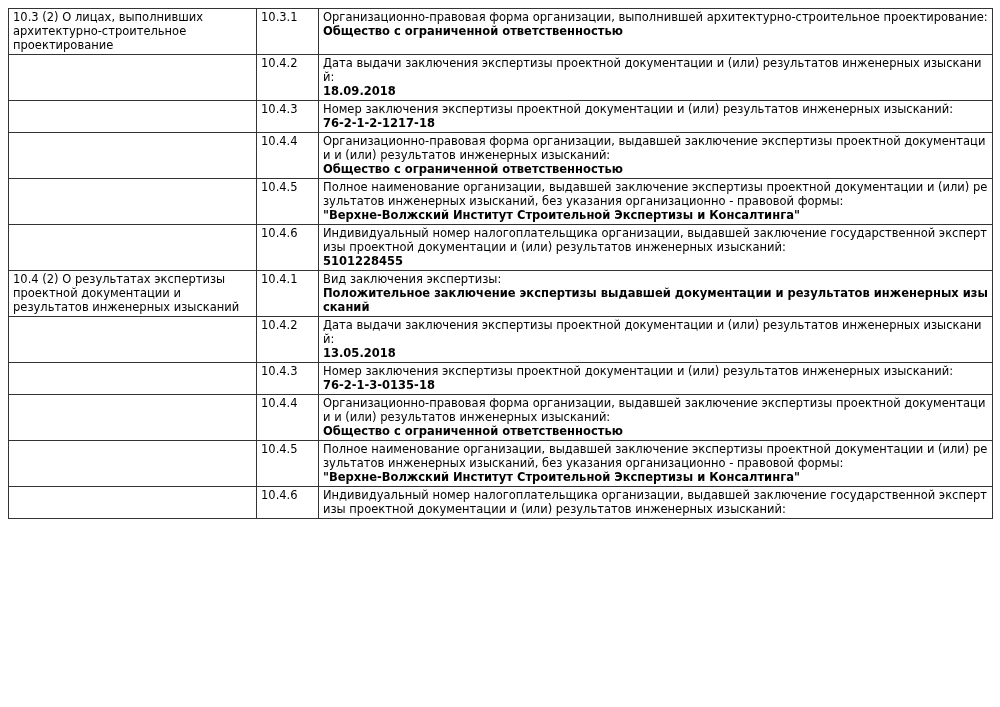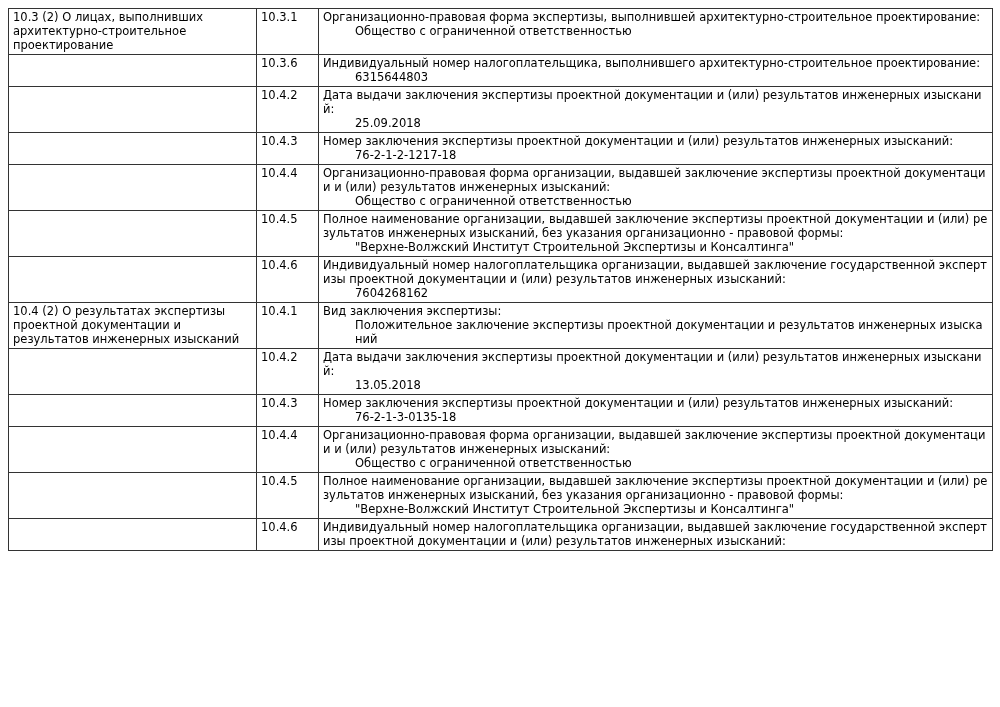--- a/index.html
+++ b/index.html
@@ -38,55 +38,47 @@
   }
   td.col-num {
     width: 62px;
     vertical-align: middle;
   }
   td.col-content {
     width: 674px;
     word-break: break-all;
   }
   .item-label { font-weight: normal; }
-  .item-value { font-weight: normal; margin-left: 32px; }
+  .item-value { font-weight: bold; }
 </style>
 </head>
 <body>
 
 <div class="page">
   <table class="decl">
     <colgroup>
       <col style="width:248px">
       <col style="width:62px">
       <col style="width:674px">
     </colgroup>
     <tbody id="doc-body">
         <tr>
           <td class="col-section">10.3 (2) О лицах, выполнивших архитектурно-строительное проектирование</td>
           <td class="col-num">10.3.1</td>
           <td class="col-content">
-            <div class="item-label">Организационно-правовая форма экспертизы, выполнившей архитектурно-строительное проектирование:</div>
+            <div class="item-label">Организационно-правовая форма организации, выполнившей архитектурно-строительное проектирование:</div>
             <div class="item-value">Общество с ограниченной ответственностью</div>
-          </td>
-        </tr>
-        <tr>
-          <td class="col-section"></td>
-          <td class="col-num">10.3.6</td>
-          <td class="col-content">
-            <div class="item-label">Индивидуальный номер налогоплательщика, выполнившего архитектурно-строительное проектирование:</div>
-            <div class="item-value">6315644803</div>
           </td>
         </tr>
         <tr>
           <td class="col-section"></td>
           <td class="col-num">10.4.2</td>
           <td class="col-content">
             <div class="item-label">Дата выдачи заключения экспертизы проектной документации и (или) результатов инженерных изысканий:</div>
-            <div class="item-value">25.09.2018</div>
+            <div class="item-value">18.09.2018</div>
           </td>
         </tr>
         <tr>
           <td class="col-section"></td>
           <td class="col-num">10.4.3</td>
           <td class="col-content">
             <div class="item-label">Номер заключения экспертизы проектной документации и (или) результатов инженерных изысканий:</div>
             <div class="item-value">76-2-1-2-1217-18</div>
           </td>
         </tr>
@@ -104,29 +96,29 @@
           <td class="col-content">
             <div class="item-label">Полное наименование организации, выдавшей заключение экспертизы проектной документации и (или) результатов инженерных изысканий, без указания организационно - правовой формы:</div>
             <div class="item-value">"Верхне-Волжский Институт Строительной Экспертизы и Консалтинга"</div>
           </td>
         </tr>
         <tr>
           <td class="col-section"></td>
           <td class="col-num">10.4.6</td>
           <td class="col-content">
             <div class="item-label">Индивидуальный номер налогоплательщика организации, выдавшей заключение государственной экспертизы проектной документации и (или) результатов инженерных изысканий:</div>
-            <div class="item-value">7604268162</div>
+            <div class="item-value">5101228455</div>
           </td>
         </tr>
         <tr>
           <td class="col-section">10.4 (2) О результатах экспертизы проектной документации и результатов инженерных изысканий</td>
           <td class="col-num">10.4.1</td>
           <td class="col-content">
             <div class="item-label">Вид заключения экспертизы:</div>
-            <div class="item-value">Положительное заключение экспертизы проектной документации и результатов инженерных изысканий</div>
+            <div class="item-value">Положительное заключение экспертизы выдавшей документации и результатов инженерных изысканий</div>
           </td>
         </tr>
         <tr>
           <td class="col-section"></td>
           <td class="col-num">10.4.2</td>
           <td class="col-content">
             <div class="item-label">Дата выдачи заключения экспертизы проектной документации и (или) результатов инженерных изысканий:</div>
             <div class="item-value">13.05.2018</div>
           </td>
         </tr>

